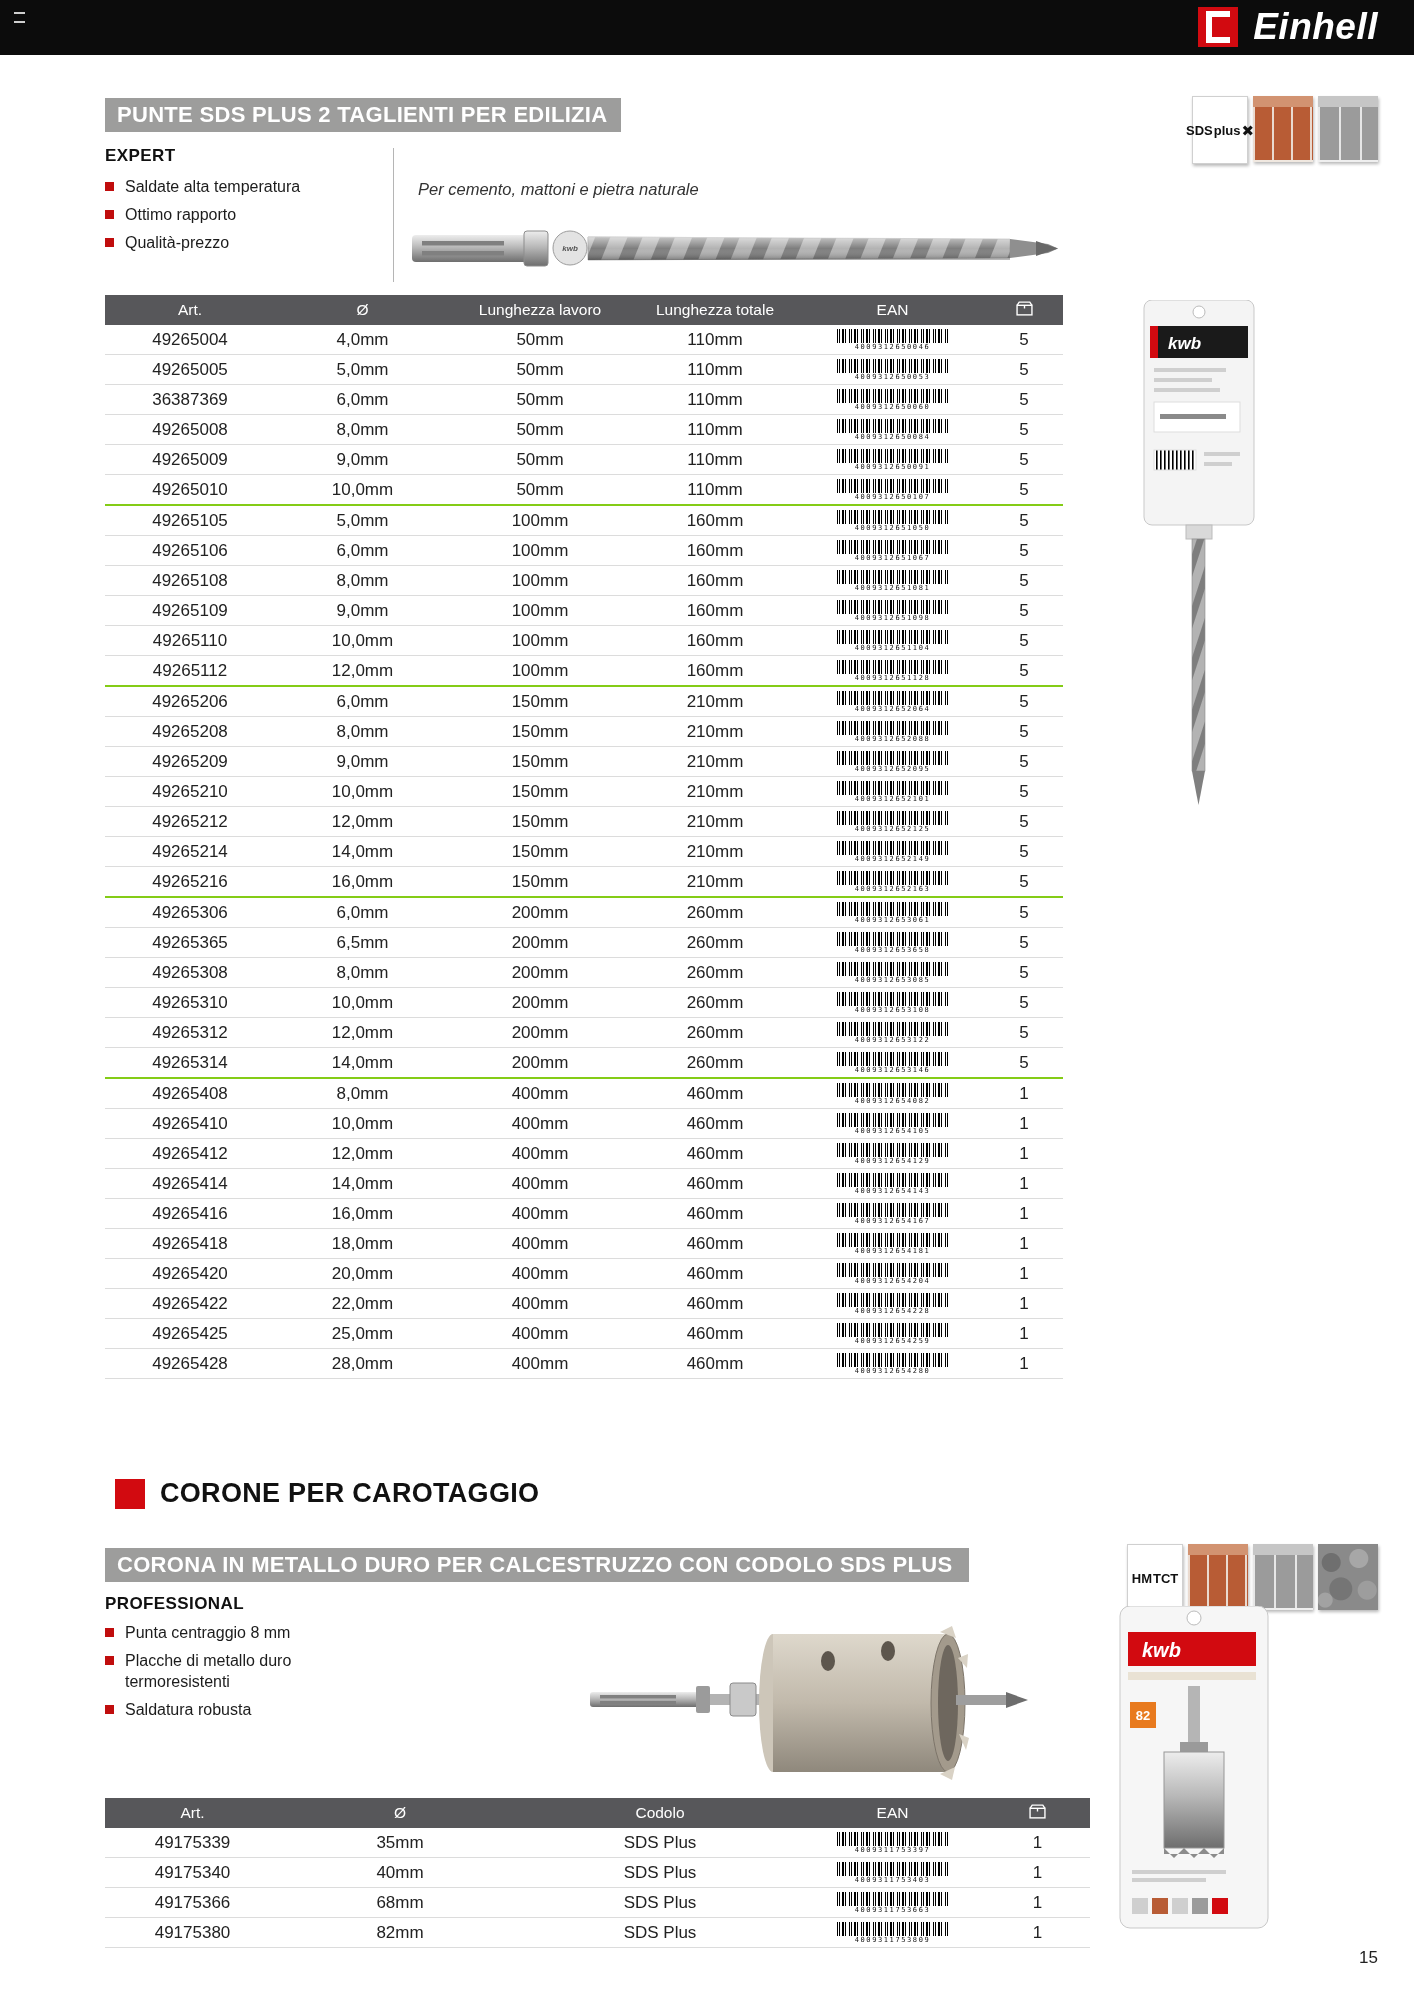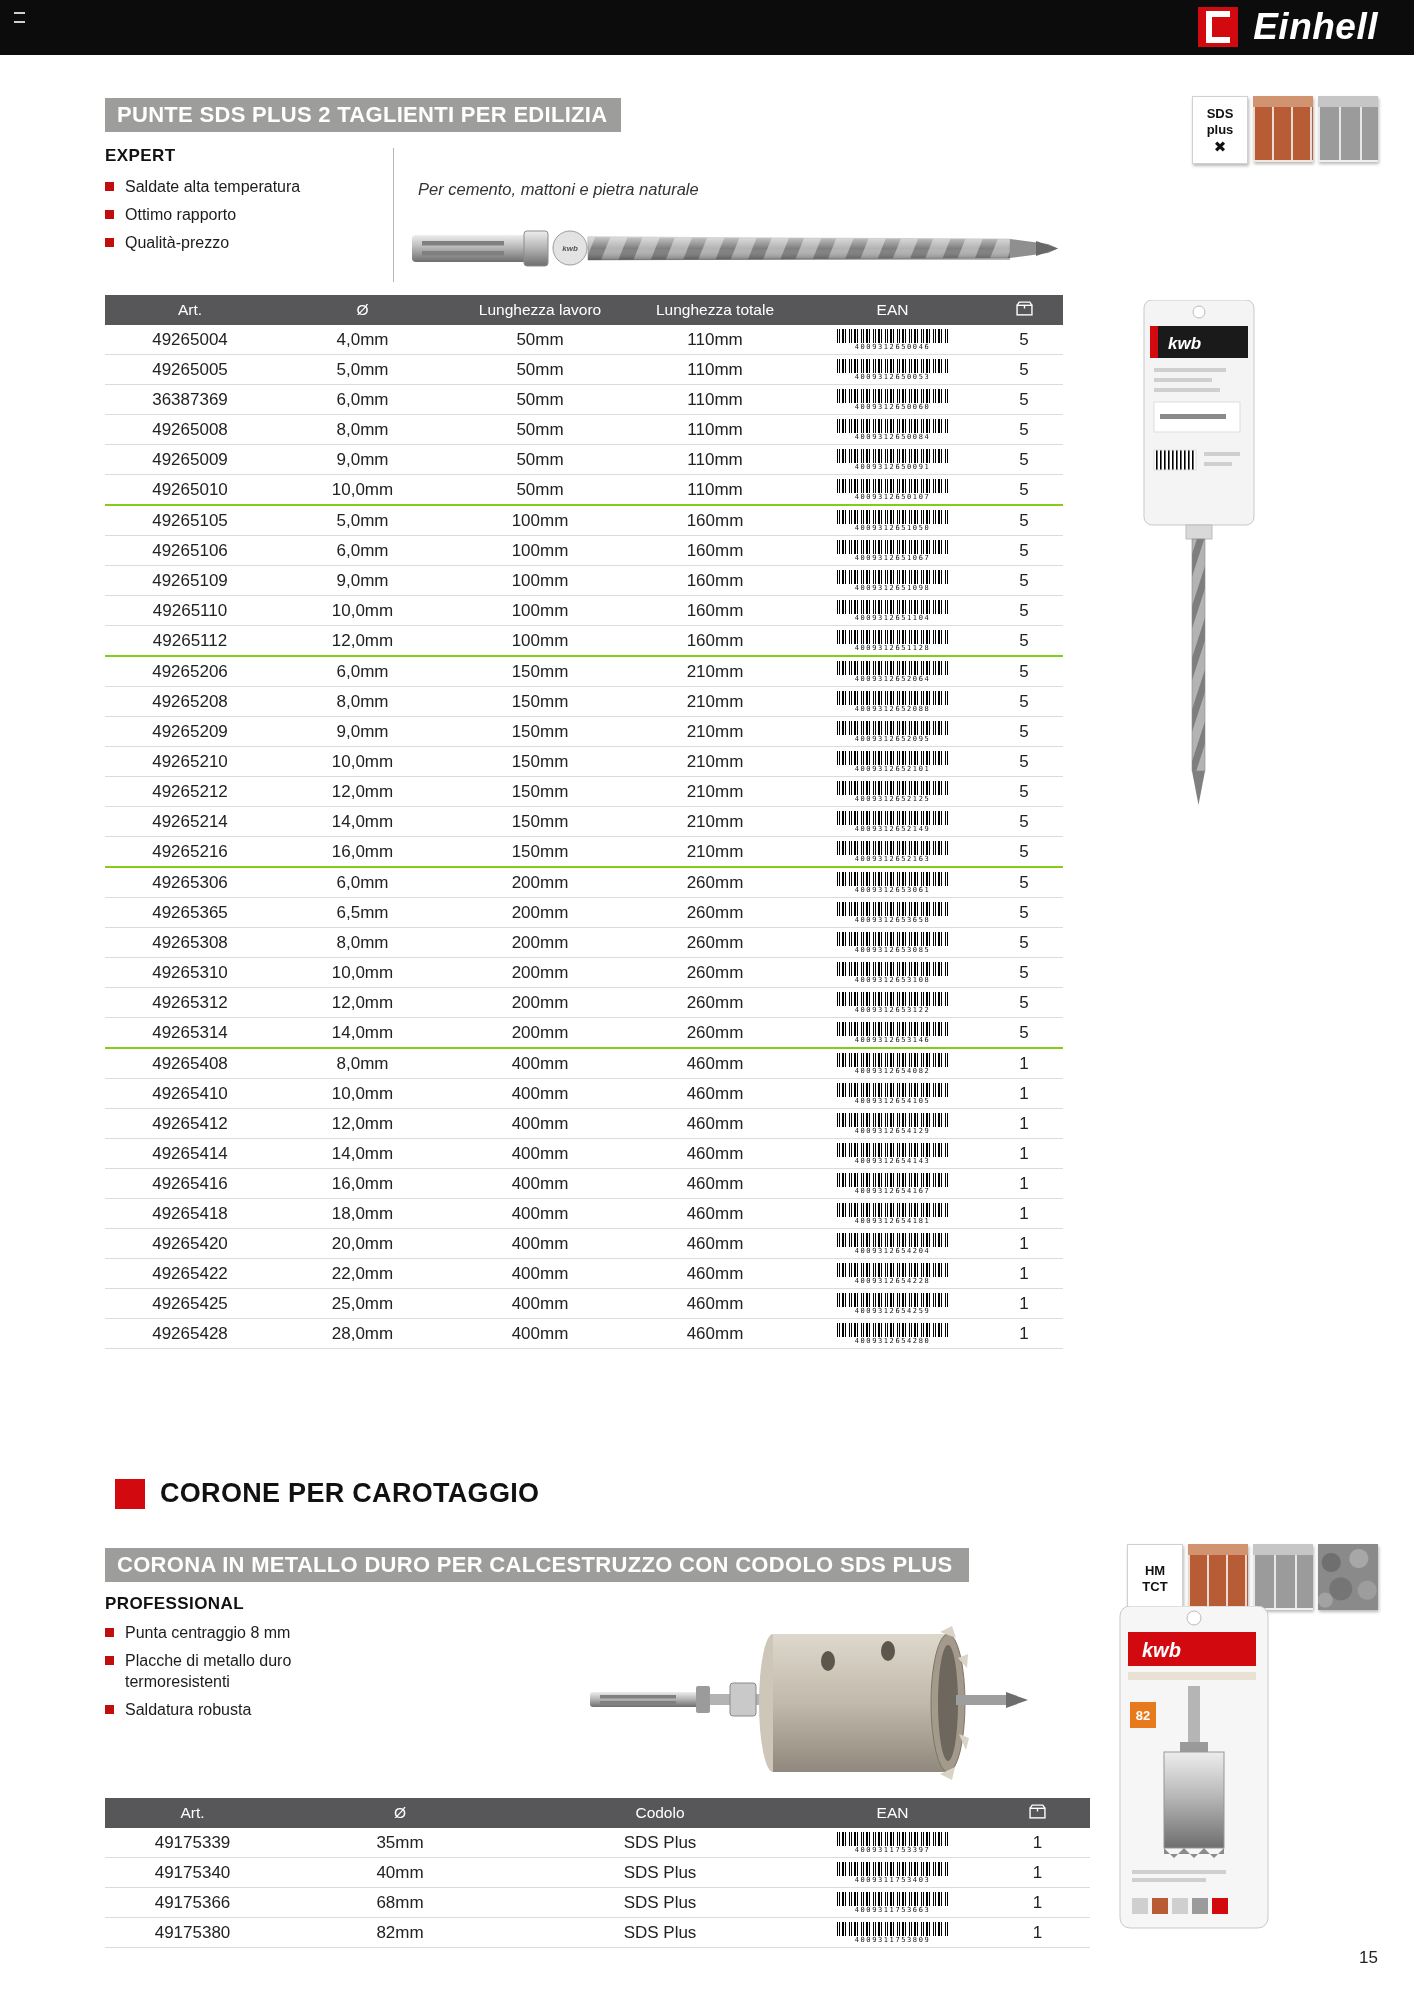--- a/index.html
+++ b/index.html
@@ -33,21 +33,21 @@
   .features li::before{content:"";position:absolute;left:0;top:6px;width:9px;height:9px;background:#c00d0d;}
 
   .vdivider{position:absolute;left:393px;top:148px;width:1px;height:134px;background:#b5b5b5;}
   .application{position:absolute;left:418px;top:180px;font-style:italic;font-size:16.5px;color:#333;}
 
   
   .badges{position:absolute;display:flex;gap:5px;align-items:flex-start;}
   #badges1{right:84px;top:96px;}
   #badges2{right:84px;top:1544px;}
   .badge-card{width:54px;height:66px;background:#fff;border:1px solid #d0d0d0;
-              box-shadow:1px 2px 3px rgba(0,0,0,.28);display:flex;flex-direction:column;
+              box-shadow:1px 2px 3px rgba(0,0,0,.28);display:flex;flex-direction:row;
               align-items:center;justify-content:center;gap:1px;}
   .badge-card .b1{font-size:13px;font-weight:bold;color:#111;line-height:15px;}
   .badge-card .b2{font-size:13px;color:#111;line-height:15px;font-weight:bold;}
   .badge-card .cross{font-size:15px;line-height:17px;color:#111;}
   .badge{width:60px;height:66px;box-shadow:1px 2px 3px rgba(0,0,0,.28);}
   .brick{background-color:#b85c35;
          background-image:
            linear-gradient(#d29371 0 11px, rgba(0,0,0,0) 11px),
            linear-gradient(0deg, #f0e8e0 0 2px, rgba(0,0,0,0) 2px 13px),
            repeating-linear-gradient(90deg, rgba(240,232,224,.9) 0 2px, rgba(0,0,0,0) 2px 19px);}
@@ -258,20 +258,31 @@
           <td>5</td>
         </tr>
         <tr>
           <td>49265106</td>
           <td>6,0mm</td>
           <td>100mm</td>
           <td>160mm</td>
           <td>
             <div class="barcode"></div>
             <div class="barcode-digits">4009312651067</div>
+          </td>
+          <td>5</td>
+        </tr>
+        <tr>
+          <td>49265108</td>
+          <td>8,0mm</td>
+          <td>100mm</td>
+          <td>160mm</td>
+          <td>
+            <div class="barcode"></div>
+            <div class="barcode-digits">4009312651081</div>
           </td>
           <td>5</td>
         </tr>
         <tr>
           <td>49265109</td>
           <td>9,0mm</td>
           <td>100mm</td>
           <td>160mm</td>
           <td>
             <div class="barcode"></div>

